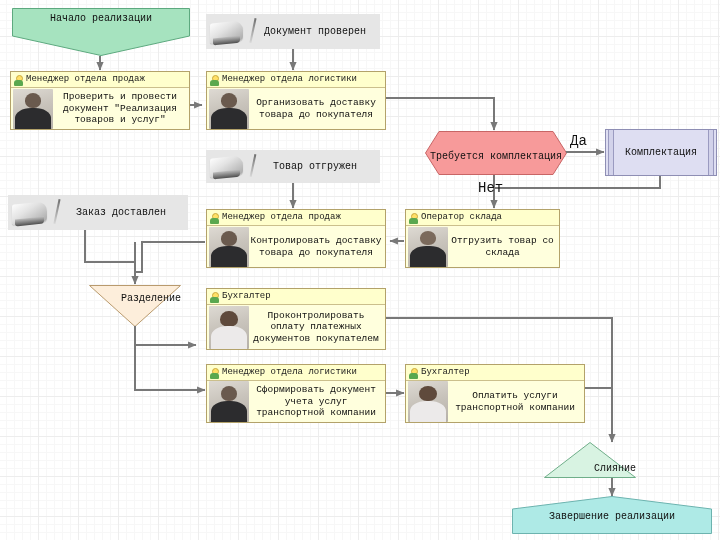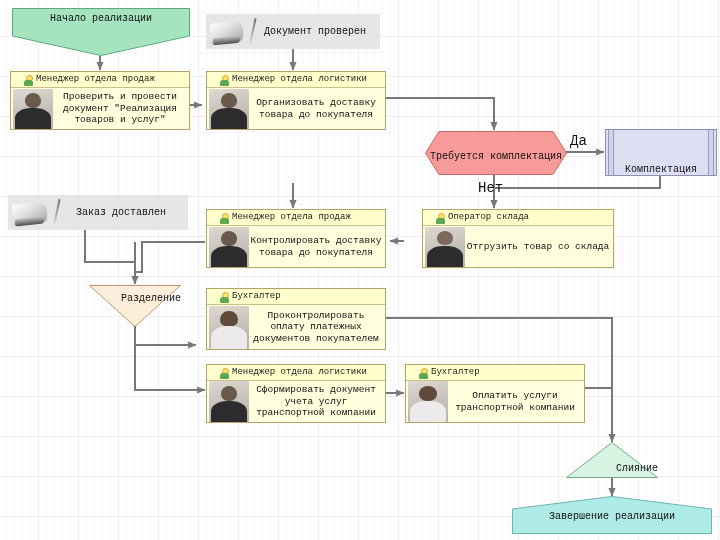--- a/index.html
+++ b/index.html
@@ -36,21 +36,21 @@
     display: flex;
     flex-direction: column;
   }
   .task-header {
     height: 15px;
     flex: 0 0 15px;
     border-bottom: 1px solid #cbbf8c;
     background: #ffffcc;
     display: flex;
     align-items: center;
-    padding-left: 12px;
+    padding-left: 2px;
     overflow: hidden;
   }
   .task-header .role-label {
     font-size: 9px;
     color: #1b1b1b;
     white-space: nowrap;
     line-height: 11px;
     padding-left: 2px;
   }
   .task-body {
@@ -217,21 +217,21 @@
     color: #101010;
   }
   .gate.split .gate-label { padding-top: 8px; }
   .gate.merge .gate-label { padding-top: 21px; }
 
   
   .subprocess {
     border: 1px solid #8e8eb4;
     background: #dedef2;
     display: flex;
-    align-items: flex-end;
+    align-items: center;
     justify-content: center;
     position: relative;
   }
   .subprocess:before, .subprocess:after {
     content: "";
     position: absolute;
     top: 0; bottom: 0;
     width: 4px;
     border-left: 1px solid #9a9ac0;
     border-right: 1px solid #9a9ac0;
@@ -373,20 +373,27 @@
   </div>
 
   <div class="edge-label" style="left:570px; top:133px;">Да</div>
 
   <div class="node subprocess" style="left:605px; top:129px; width:112px; height:47px;">
     <span class="sp-label">Комплектация</span>
   </div>
 
   <div class="edge-label" style="left:478px; top:180px;">Нет</div>
 
+  <div class="node docnode" style="left:206px; top:150px; width:174px; height:33px;">
+    <div class="doc-icon" style="width:46px; height:29px;">
+      <div class="book"></div>
+        <div class="pen"></div>
+    </div>
+    <div class="doc-text">Товар отгружен</div>
+  </div>
 
   <div class="node docnode" style="left:8px; top:195px; width:180px; height:35px;">
     <div class="doc-icon" style="width:48px; height:31px;">
       <div class="book"></div>
         <div class="pen"></div>
     </div>
     <div class="doc-text">Заказ доставлен</div>
   </div>
 
   <div class="node task" style="left:206px; top:209px; width:180px; height:59px;">
@@ -399,21 +406,21 @@
     </div>
     <div class="task-body">
       <span class="photo" style="width:40px; height:40px;">
         <span class="ph-head"></span>
           <span class="ph-torso"></span>
       </span>
       <span class="task-text">Контролировать доставку товара до покупателя</span>
     </div>
   </div>
 
-  <div class="node task" style="left:405px; top:209px; width:192px; height:59px;margin-left:17px;">
+  <div class="node task" style="left:405px; top:209px; width:155px; height:59px;">
     <div class="task-header">
       <span class="mini-person">
         <span class="mp-head"></span>
           <span class="mp-body"></span>
       </span>
       <span class="role-label">Оператор склада</span>
     </div>
     <div class="task-body">
       <span class="photo bald" style="width:40px; height:40px;">
         <span class="ph-head"></span>
@@ -474,21 +481,21 @@
     </div>
     <div class="task-body">
       <span class="photo female" style="width:40px; height:41px;">
         <span class="ph-head"></span>
           <span class="ph-torso"></span>
       </span>
       <span class="task-text">Оплатить услуги транспортной компании</span>
     </div>
   </div>
 
-  <div class="gate merge" style="left:566px; top:442px; width:92px; height:36px;">
+  <div class="gate merge" style="left:544px; top:442px; width:92px; height:36px;">
     <svg width="92" height="36">
       <polygon points="46,0.5 91.5,35.5 0.5,35.5" fill="#d8f3e2" stroke="#6fae89" stroke-width="1"></polygon>
     </svg>
     <span class="gate-label">Слияние</span>
   </div>
 
   <div class="node banner" style="left:512px; top:496px; width:200px; height:38px;">
     <svg width="200" height="38">
       <polygon points="100,0.5 199.5,13 199.5,37.5 0.5,37.5 0.5,13" fill="#aeeae6" stroke="#6cb3af" stroke-width="1"></polygon>
     </svg>

